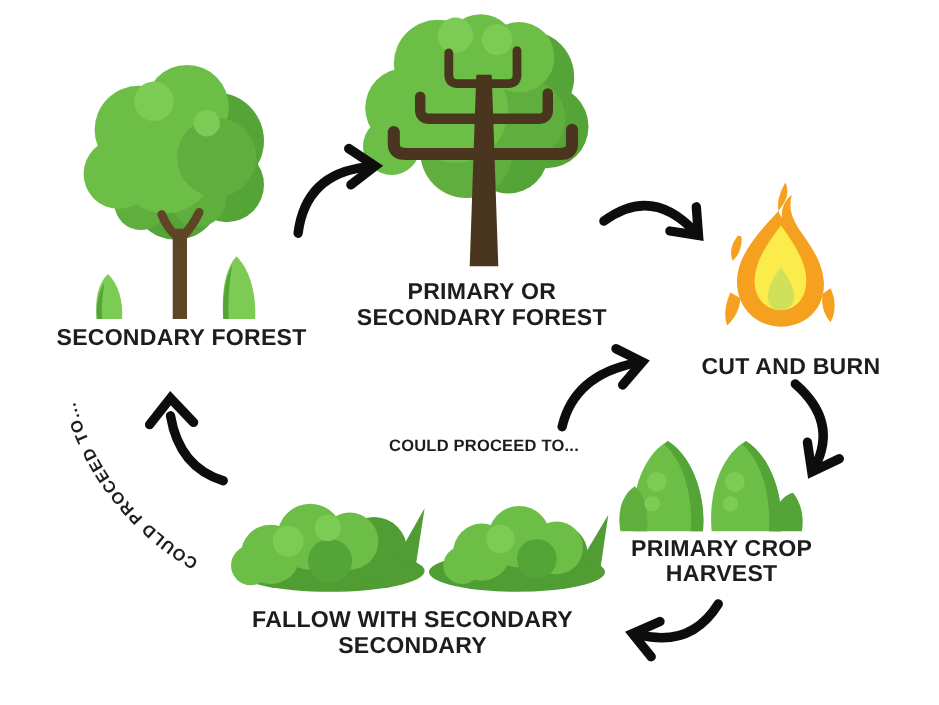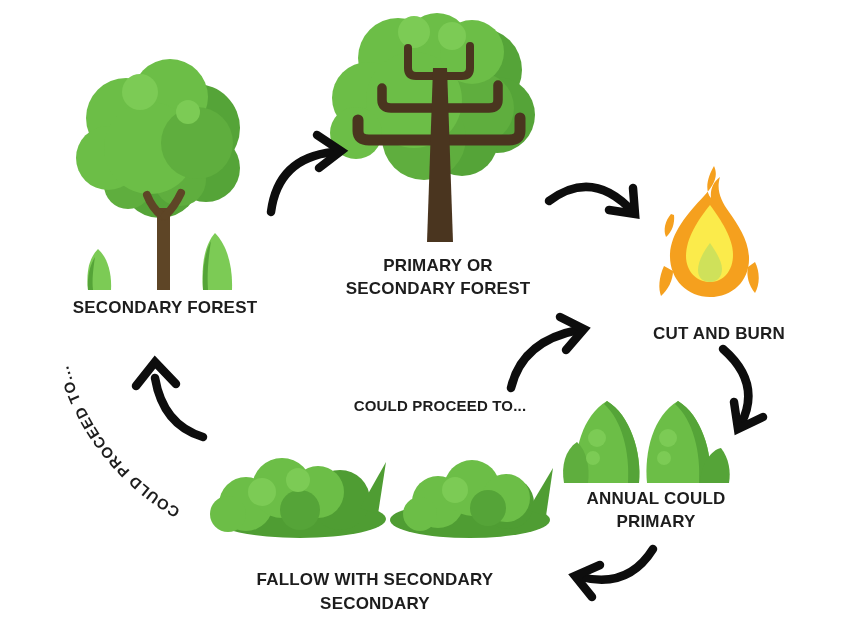--- a/index.html
+++ b/index.html
@@ -3,21 +3,21 @@
 <meta charset="utf-8">
 <style>
   html,body{margin:0;padding:0;background:#fff;}
   .stage{
     position:relative;width:854px;height:641px;background:#ffffff;overflow:hidden;
     font-family:"Liberation Sans", sans-serif;
   }
   .stage svg{position:absolute;left:0;top:0;}
   .node-label{
     position:absolute;text-align:center;color:#1d1d1d;font-weight:bold;
-    font-size:17px;line-height:23px;letter-spacing:0.2px;white-space:nowrap;
+    font-size:21px;line-height:23px;letter-spacing:0.2px;white-space:nowrap;
   }
   .node-label span{display:block;}
   .annot{
     position:absolute;text-align:center;color:#1d1d1d;font-weight:bold;
     font-size:15px;letter-spacing:0.2px;white-space:nowrap;
   }
 </style>
 </head>
 <body>
 
@@ -168,24 +168,24 @@
   <div class="node-label" style="left:318px;top:254px;width:240px;">
     <span>PRIMARY OR</span>
     <span>SECONDARY FOREST</span>
   </div>
 
   <div class="node-label" style="left:599px;top:310px;width:240px;margin-top:12px;">
     <span>CUT AND BURN</span>
   </div>
 
   <div class="node-label" style="left:556px;top:487px;width:200px;">
-    <span>ANNUAL COULD</span>
-    <span>PRIMARY</span>
+    <span>PRIMARY CROP</span>
+    <span>HARVEST</span>
   </div>
 
-  <div class="node-label" style="left:195px;top:552px;width:360px;line-height:24px;margin-top:16px;">
+  <div class="node-label" style="left:195px;top:552px;width:360px;line-height:24px;">
     <span>FALLOW WITH SECONDARY</span>
     <span>SECONDARY</span>
   </div>
 
   <div class="annot" style="left:340px;top:397px;width:200px;">COULD PROCEED TO...</div>
 
 </div>
 
 </body></html>

